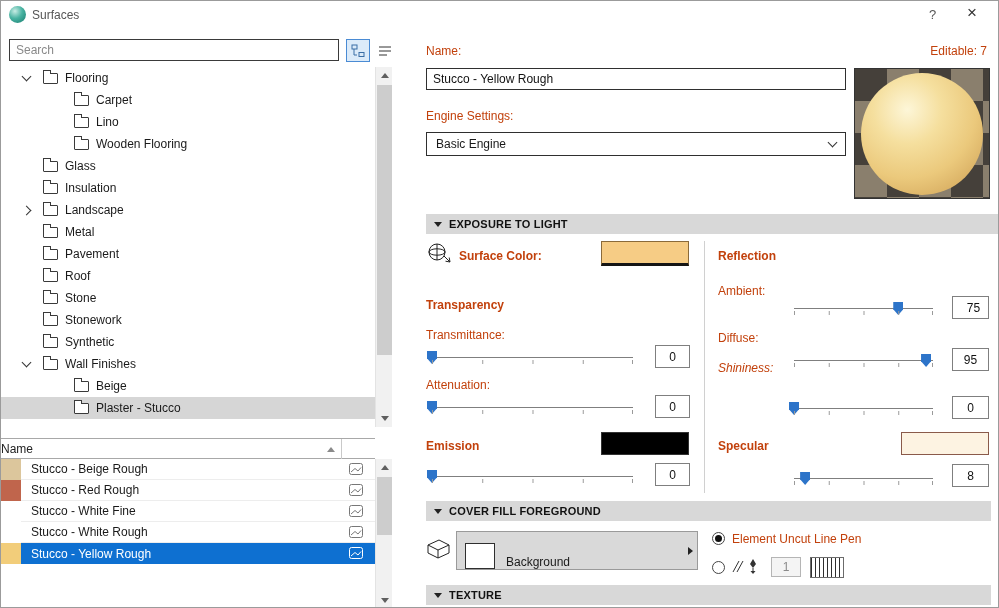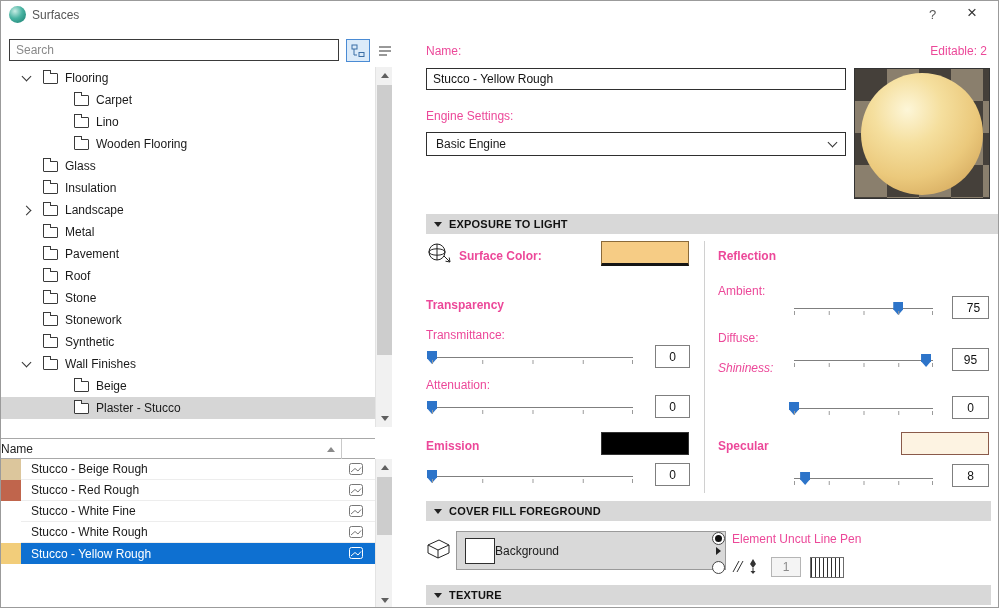--- a/index.html
+++ b/index.html
@@ -60,21 +60,21 @@
   .col-line { position:absolute; left:340px; top:0; width:1px; height:20px; background:#c9c9c9; }
   .list-row { position:relative; display:flex; align-items:center; height:21px; border-bottom:1px solid #ededed; cursor:default; }
   .list-row .row-swatch { width:20px; height:21px; flex:0 0 auto; }
   .list-row .row-label { margin-left:10px; color:#1a1a1a; }
   .list-row .thumb-icon { position:absolute; right:12px; top:4px; color:#777; }
   .list-row.selected { background:#0e70d1; border-bottom:none; }
   .list-row.selected .row-label { color:#fff; }
   .list-row.selected .thumb-icon { color:#fff; }
 
   
-  .field-label { position:absolute; color:#ec4899; }
+  .field-label { position:absolute; color:#c2410c; }
   .text-input { position:absolute; border:1px solid #2f2f2f; padding:0 6px; height:22px;
     font:12px "Liberation Sans",sans-serif; color:#111; background:#fff; }
   .select { position:absolute; border:1px solid #2f2f2f; background:#fff; display:flex;
     align-items:center; justify-content:space-between; padding:0 9px; }
   .sel-chev { width:7px; height:7px; border-right:1.6px solid #333; border-bottom:1.6px solid #333;
     transform:rotate(45deg); margin-top:-3px; }
   .preview { position:absolute; border:1px solid #333; display:flex; align-items:center; justify-content:center;
     background:repeating-conic-gradient(#8a7f6d 0% 25%, #45403a 0% 50%); background-size:64px 64px; }
   .sphere { width:122px; height:122px; border-radius:50%;
     background:radial-gradient(circle at 38% 30%, #fdf6d8 0%, #f5df9e 30%, #ebc97c 60%, #d6ab5f 85%, #c2954b 100%); }
@@ -97,22 +97,22 @@
   .slider .rail::after { content:""; position:absolute; left:0; right:0; top:10px; height:4px;
     background-image:linear-gradient(90deg,#9a9a9a 0 1px, transparent 1px);
     background-size:25% 100%; background-repeat:repeat-x; }
   .slider .rail::before { content:""; position:absolute; right:0; top:10px; width:1px; height:4px; background:#9a9a9a; }
   .slider .handle { position:absolute; top:1px; width:10px; height:13px; margin-left:-5px; background:#2d74c9;
     clip-path:polygon(0 0,100% 0,100% 55%,50% 100%,0 55%); }
   .valbox { position:absolute; width:35px; height:23px; border:1px solid #7f7f7f; background:#fff;
     text-align:center; font:12px "Liberation Sans",sans-serif; color:#111; }
 
   
-  .fill-drop { position:absolute; left:455px; top:530px; width:270px; height:39px; background:#d9d9d9;
-    border:1px solid #9a9a9a; display:flex; align-items:center; padding-left:8px; }
+  .fill-drop { position:absolute; left:455px; top:530px; width:242px; height:39px; background:#d9d9d9;
+    border:1px solid #9a9a9a; display:flex; align-items:flex-end; padding-left:8px; gap:11px; }
   .fill-swatch { width:30px; height:26px; background:#fff; border:1px solid #2f2f2f; flex:0 0 auto; }
   .fill-arrow { position:absolute; right:4px; top:50%; transform:translateY(-50%); width:0; height:0;
     border-top:4px solid transparent; border-bottom:4px solid transparent; border-left:5px solid #222; }
   .radio { position:absolute; width:13px; height:13px; border:1px solid #444; border-radius:50%; background:#fff; }
   .radio.on::after { content:""; position:absolute; inset:2px; border-radius:50%; background:#111; }
   .pen-input { position:absolute; width:30px; height:20px; border:1px solid #b5b5b5; background:#f4f4f4;
     color:#8a8a8a; text-align:center; font:12px "Liberation Sans",sans-serif; }
   .pattern { position:absolute; width:34px; height:21px; border:1px solid #6b6b6b; background-color:#fff;
     background-image:repeating-linear-gradient(90deg,#2f2f2f 0 1px, transparent 1px 4px); }
   .mini-icon { position:absolute; color:#333; }
@@ -289,21 +289,21 @@
     <div class="sb-btn up">
         <span class="sb-arrow-up"></span>
       </div>
     <div class="sb-thumb" style="top:18px;height:58px;"></div>
     <div class="sb-btn down">
         <span class="sb-arrow-down"></span>
       </div>
   </div>
 
   <span class="field-label" style="left:425px;top:43px;">Name:</span>
-  <span class="field-label" style="right:11px;top:43px;">Editable: 2</span>
+  <span class="field-label" style="right:11px;top:43px;">Editable: 7</span>
 
   <input class="text-input" style="left: 425px; top: 67px; width: 420px;" value="Stucco - Yellow Rough">
 
   <div class="preview" style="left:853px;top:67px;width:136px;height:131px;">
     <div class="sphere"></div>
   </div>
 
   <span class="field-label" style="left:425px;top:108px;">Engine Settings:</span>
   <div class="select" style="left:425px;top:131px;width:420px;height:24px;">
     <span>Basic Engine</span>

